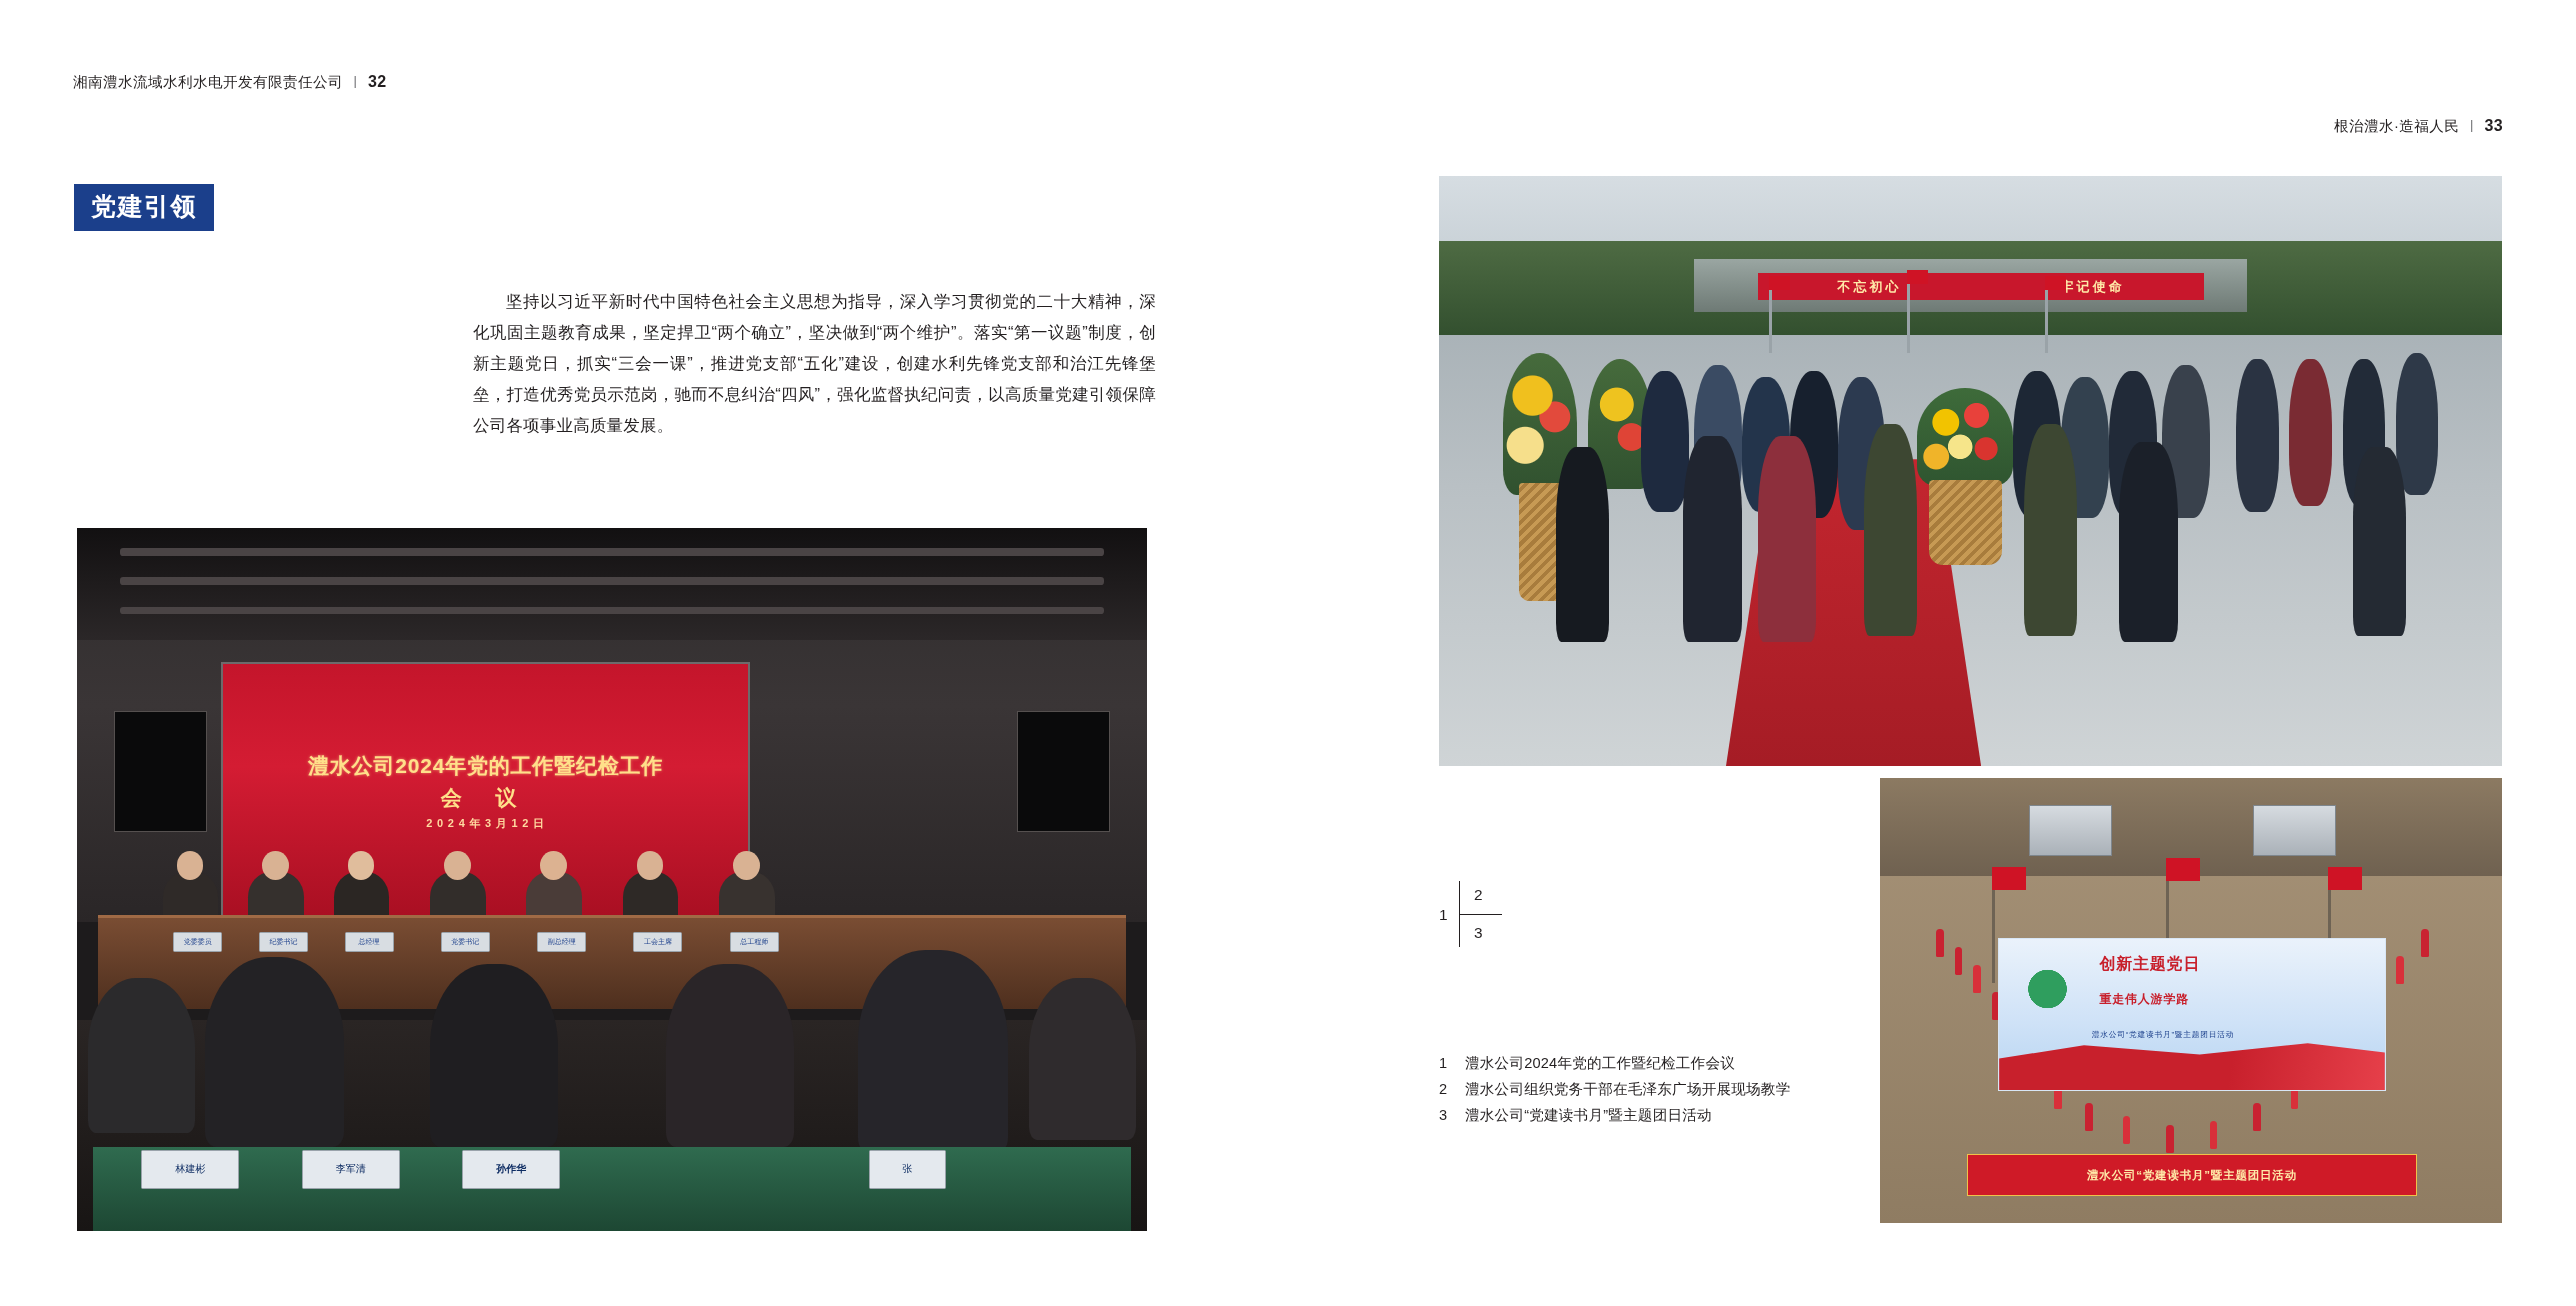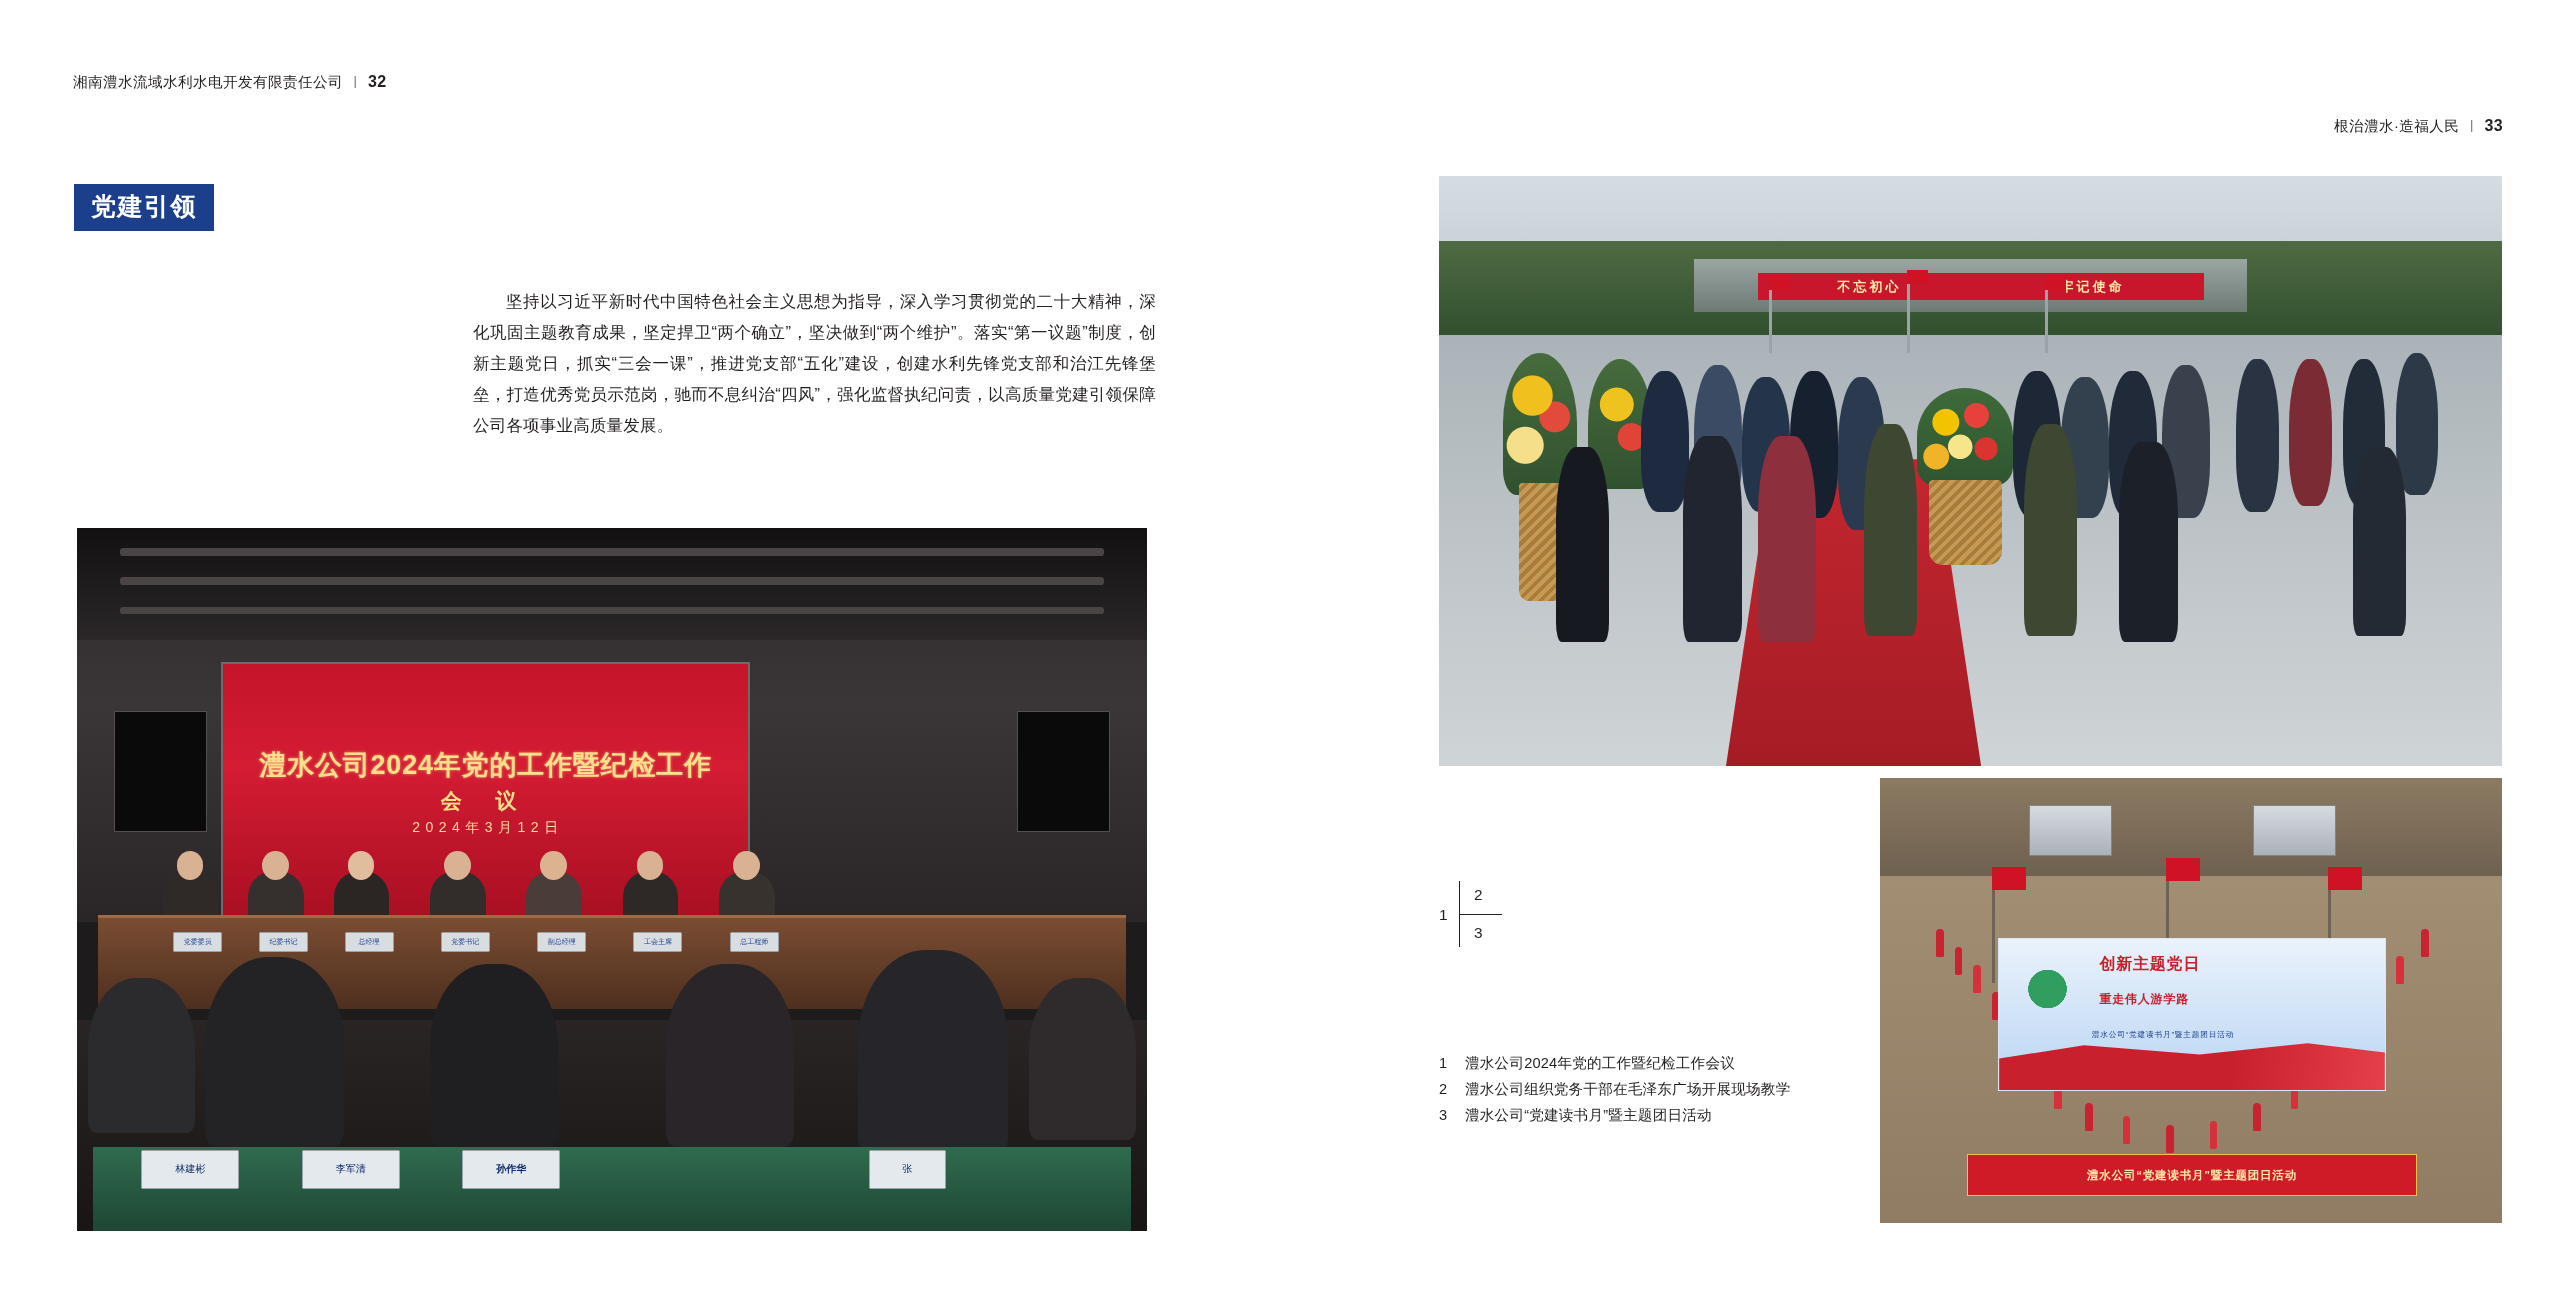--- a/index.html
+++ b/index.html
@@ -97,28 +97,28 @@
   .conf-screen {
     position: absolute;
     left: 13.5%; top: 19%; width: 49%; height: 36.5%;
     background: linear-gradient(180deg,#c4152b 0%, #d41c33 40%, #a80f22 100%);
     border: 2.3px solid #6d6a6b;
     display:flex; flex-direction: column; align-items:center; justify-content:center;
     color:#ffe9a8;
     text-align:center;
   }
   .conf-screen .line1 {
-    font-size: 27px; font-weight: bold; letter-spacing: 0.8px; color:#ffe08a;
+    font-size: 21px; font-weight: bold; letter-spacing: 0.8px; color:#ffe08a;
     text-shadow: 0 0 3.1px rgba(255,230,150,.6);
   }
   .conf-screen .line2 {
     font-size: 21px; font-weight: bold; letter-spacing: 14px; margin-top: 4px; color:#ffe08a;
   }
   .conf-screen .line3 {
-    font-size: 14px; margin-top: 4px; color:#ffd9a0; letter-spacing:0.8px;
+    font-size: 11px; margin-top: 4px; color:#ffd9a0; letter-spacing:0.8px;font-weight:bold;
   }
   .conf-side-screen {
     position: absolute; background: #0a0a0b; border: 1.5px solid #55504f;
   }
   #conf-side-left  { left: 3.5%;  top: 26%; width: 8.5%; height: 17%; }
   #conf-side-right { right: 3.5%; top: 26%; width: 8.5%; height: 17%; }
 
   .conf-table-main {
     position: absolute; left: 2%; top: 55%; width: 96%; height: 13%;
     background: linear-gradient(#7a4d33, #4e2f1e);

